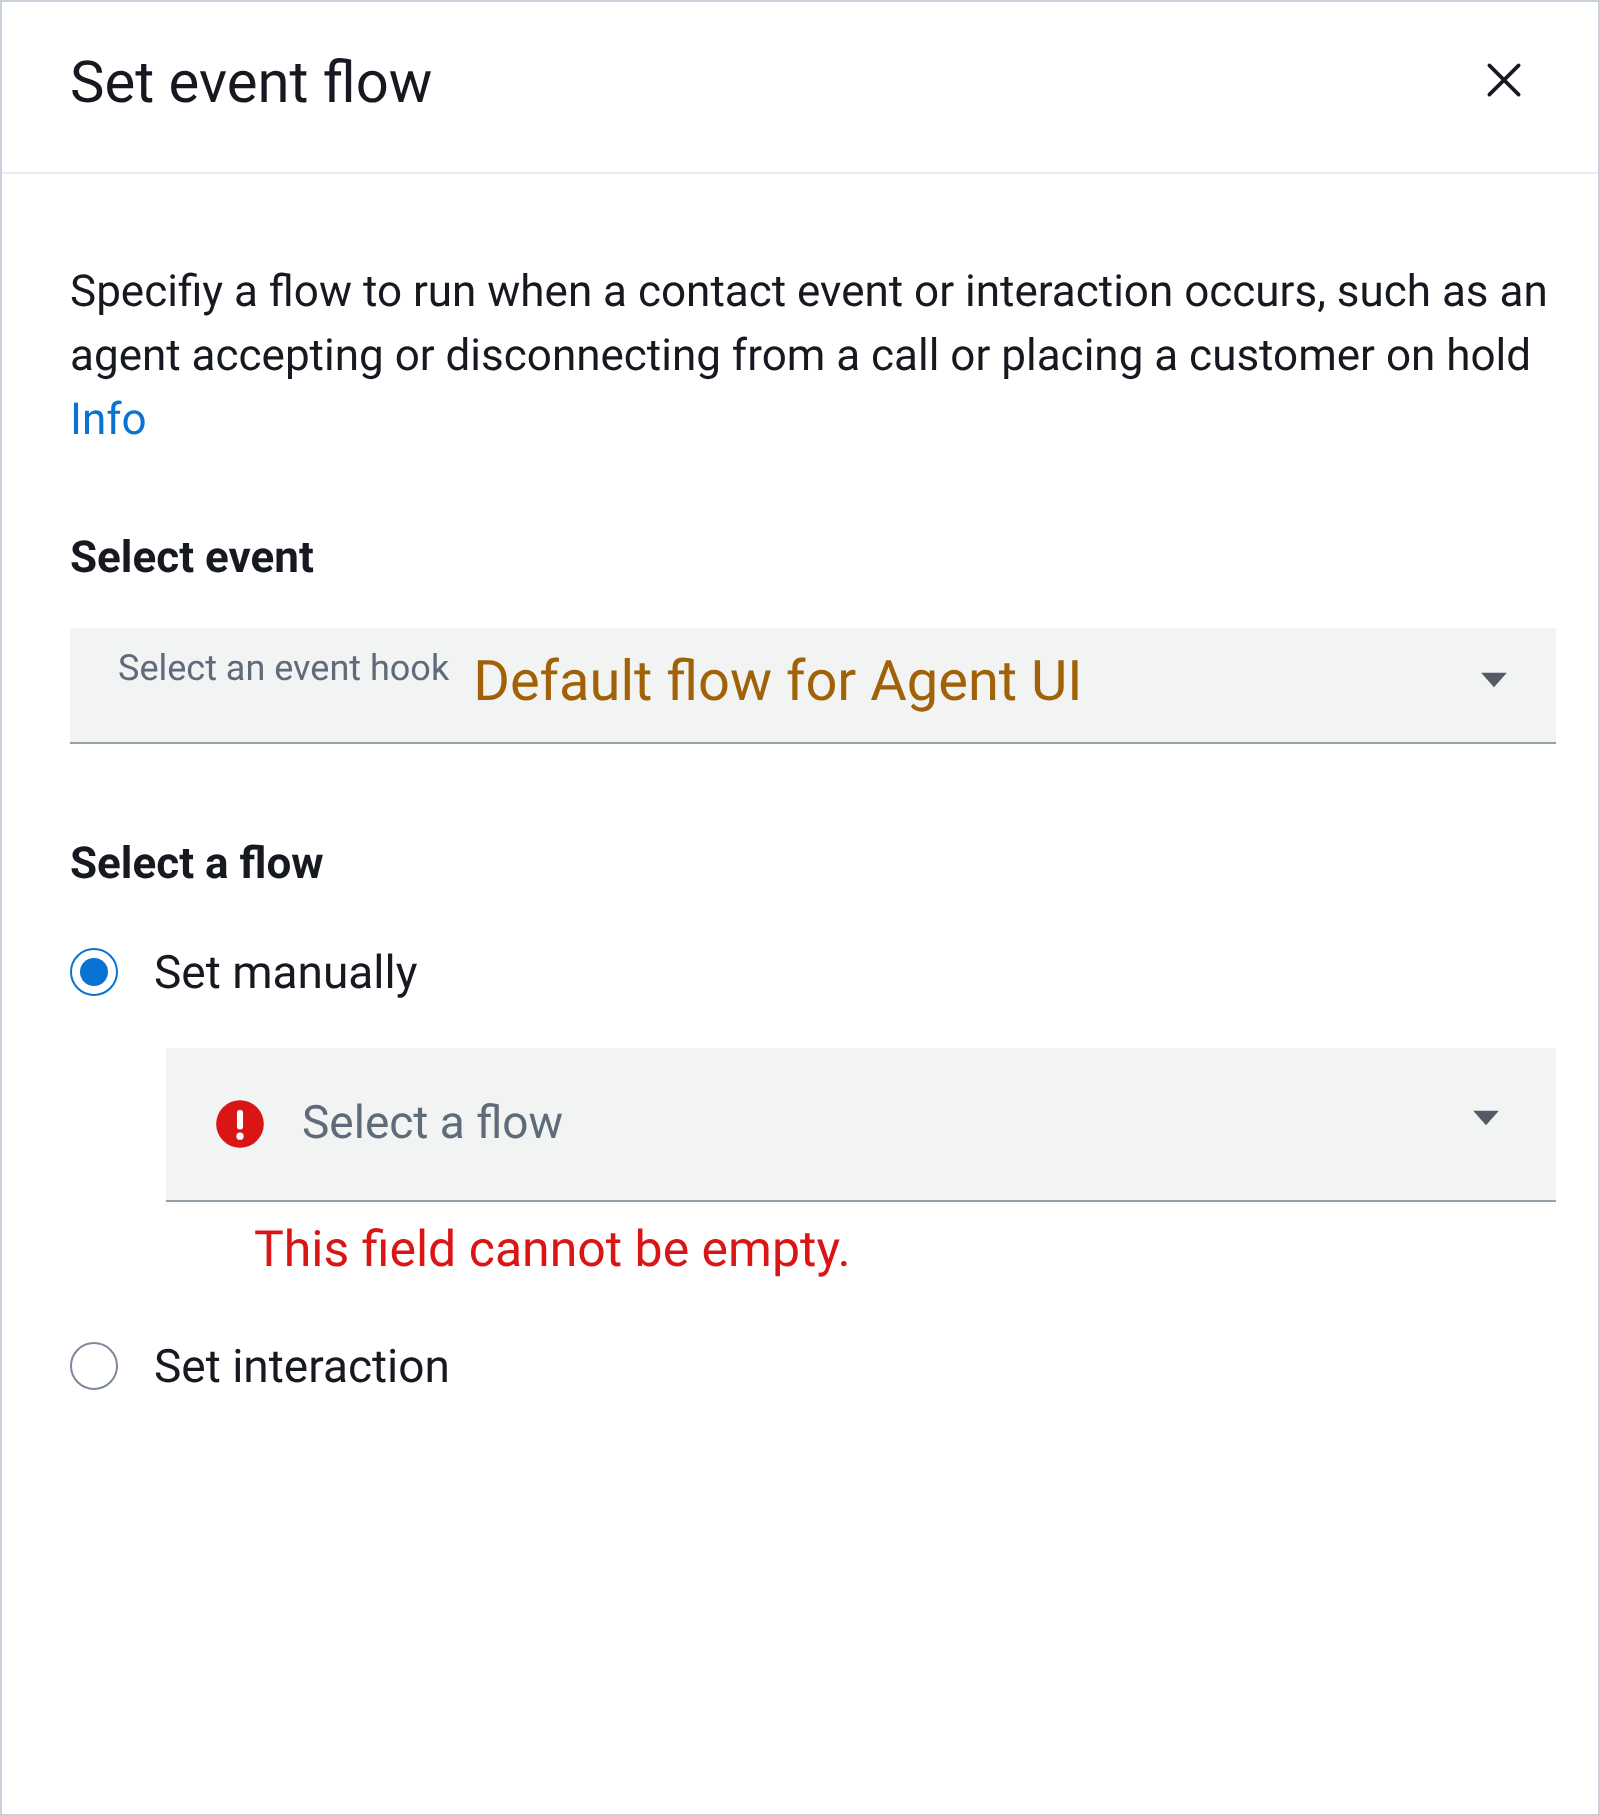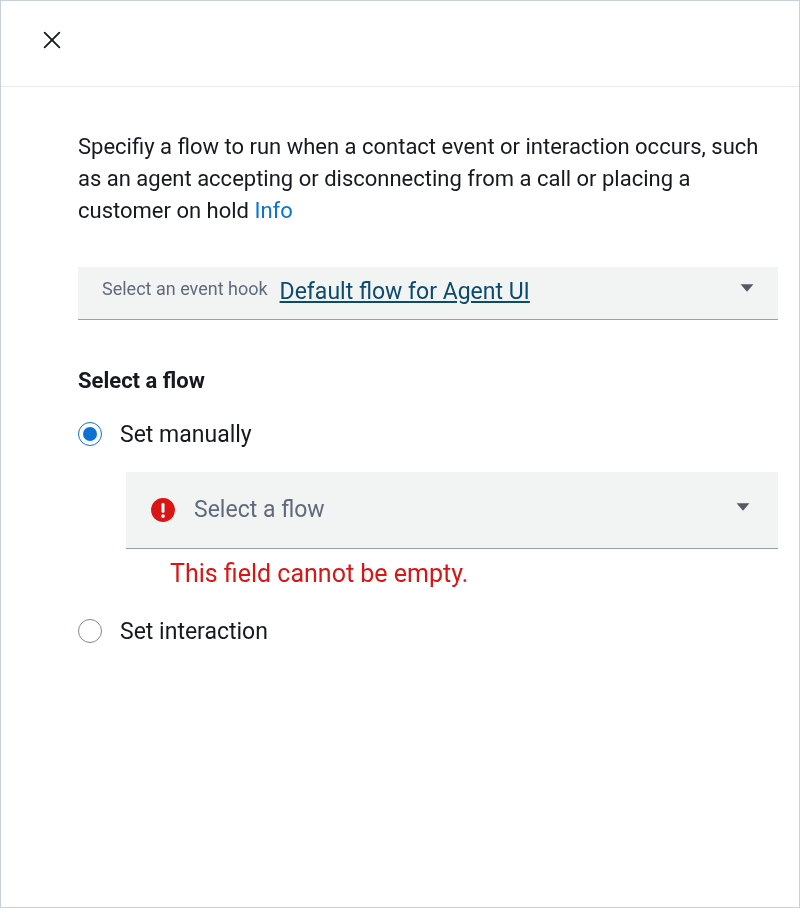--- a/index.html
+++ b/index.html
@@ -37,21 +37,20 @@
     padding: 6px;
     cursor: pointer;
     display: flex;
     align-items: center;
     justify-content: center;
   }
   .close-btn svg { width: 22px; height: 22px; }
 
   .panel-body {
     padding: 44px 21px 0 34px;
-    margin-left: 43px;
   }
   .desc {
     font-size: 22px;
     line-height: 1.45;
     color: #16191f;
     margin: 0 0 40px 0;
   }
   .info-link {
     color: #0972d3;
     text-decoration: none;
@@ -74,23 +73,22 @@
     justify-content: space-between;
     cursor: pointer;
     margin-bottom: 48px;
   }
   .select-inner { display: flex; flex-direction: row; gap: 12px; }
   .select-hint {
     font-size: 18px;
     color: #5f6b7a;
   }
   .select-value {
-    font-size: 23px;
-    color: #0c4a6e;
-    text-decoration: underline;
+    font-size: 28px;
+    color: #a16207;
   }
   .caret svg { width: 22px; height: 22px; }
   .caret { display:flex; align-items:center; padding-bottom:6px; }
 
   
   .radio-group { margin-top: 28px; }
   .radio-row {
     display: flex;
     align-items: center;
     gap: 18px;
@@ -153,36 +151,38 @@
     font-size: 25px;
     margin: 10px 0 30px 44px;
   }
 </style>
 </head>
 <body>
 
 <div class="panel">
 
   <div class="panel-header">
+    <div class="panel-title">Set event flow</div>
     <button class="close-btn">
       <span>
         <svg viewBox="0 0 24 24" fill="none" stroke="#16191f" stroke-width="2" stroke-linecap="round">
           <line x1="4" y1="4" x2="20" y2="20"></line>
           <line x1="20" y1="4" x2="4" y2="20"></line>
         </svg>
       </span>
     </button>
   </div>
 
   <div class="panel-body">
 
     <p class="desc">
       <span>Specifiy a flow to run when a contact event or interaction occurs, such as an agent accepting or disconnecting from a call or placing a customer on hold </span><a class="info-link">Info</a>
     </p>
 
+    <div class="section-label">Select event</div>
 
     <div class="select-box">
       <div class="select-inner">
         <span class="select-hint">Select an event hook</span>
         <span class="select-value">Default flow for Agent UI</span>
       </div>
       <span class="caret">
         <svg viewBox="0 0 24 24" fill="#545b64">
             <path d="M5 8l7 8 7-8z"></path>
           </svg>

